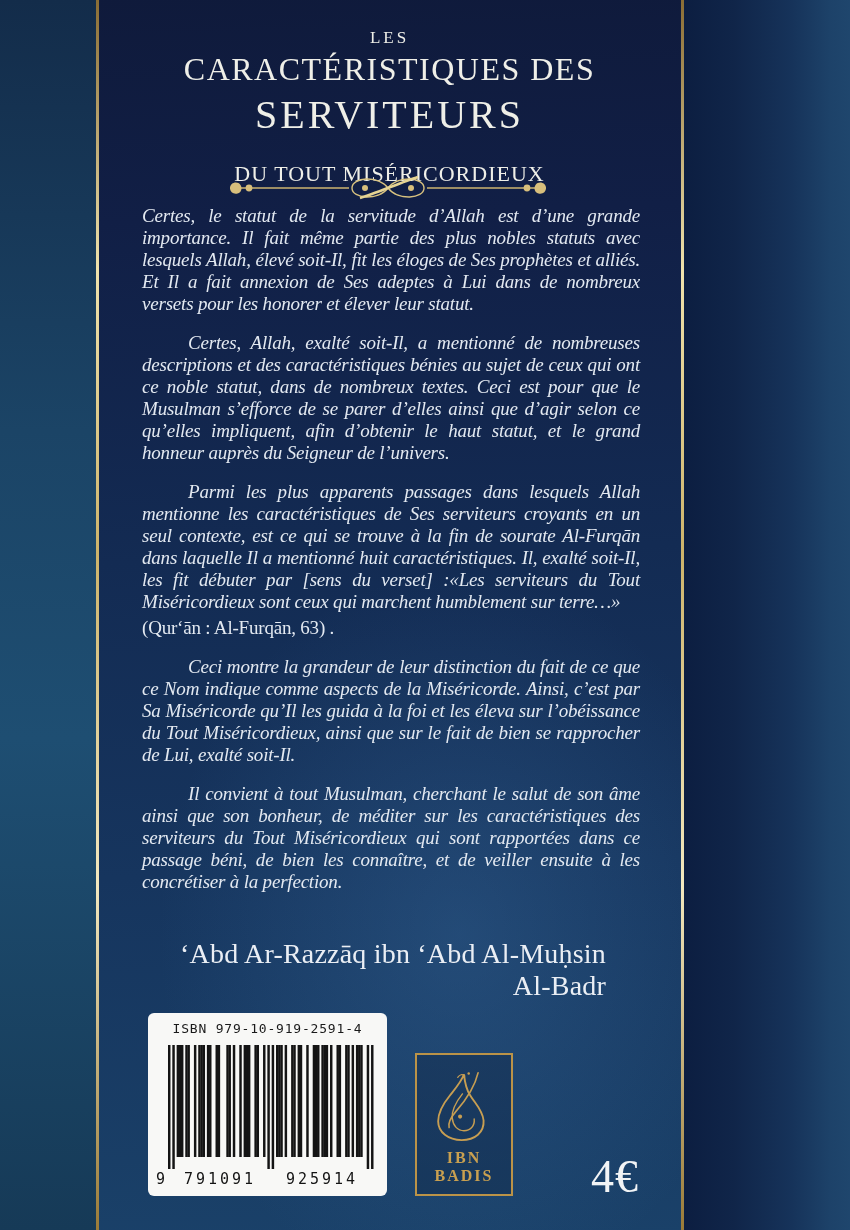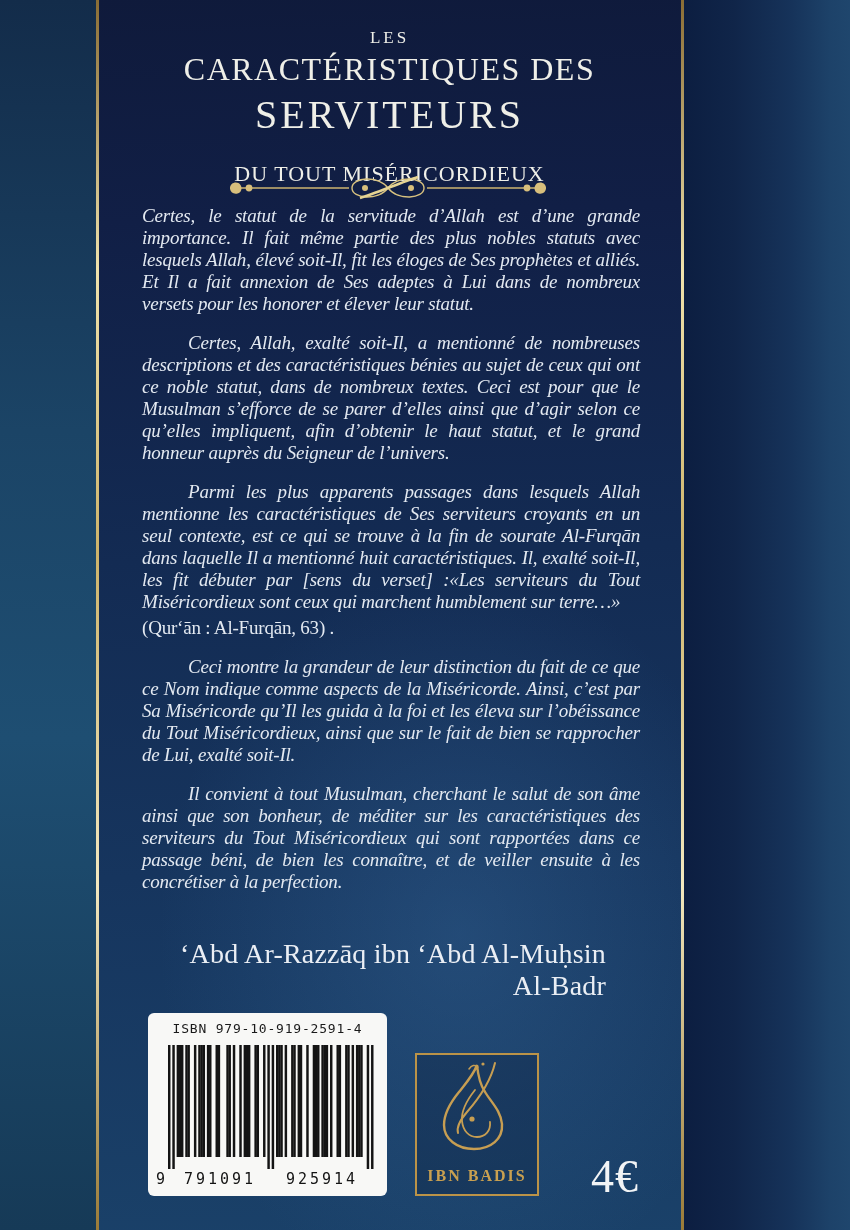--- a/index.html
+++ b/index.html
@@ -37,21 +37,21 @@
   .author{position:absolute;left:142px;top:938px;width:498px;box-sizing:border-box;
     padding-right:34px;text-align:right;font-size:28px;color:#eaeef4;letter-spacing:.2px;}
 
   .barcode-box{position:absolute;left:148px;top:1013px;width:239px;height:183px;
     background:#f8f8f6;border-radius:6px;}
   .isbn-label{padding-top:8px;text-align:center;color:#1a1a1a;
     font-family:"DejaVu Sans Mono",monospace;font-size:13px;letter-spacing:.8px;}
   .bars-svg{position:absolute;left:7px;top:30px;}
   .bc-digit{font-family:"DejaVu Sans Mono",monospace;font-size:15px;fill:#141414;letter-spacing:3px;}
 
-  .logo-box{position:absolute;left:415px;top:1053px;width:124px;height:143px;box-sizing:border-box;
+  .logo-box{position:absolute;left:415px;top:1053px;width:98px;height:143px;box-sizing:border-box;
     border:2px solid #bb9348;background:rgba(8,18,42,.25);}
   .logo-art{position:absolute;left:0;top:4px;width:100%;height:98px;}
   .pub-name{position:absolute;bottom:9px;width:100%;text-align:center;color:#c9a050;
     font-weight:bold;font-size:16px;letter-spacing:2px;font-family:"Liberation Serif",serif;}
 
   .price{position:absolute;left:553px;top:1150px;width:124px;text-align:center;
     font-size:46px;letter-spacing:1px;color:#f2f4f6;}
 </style>
 </head>
 <body>

